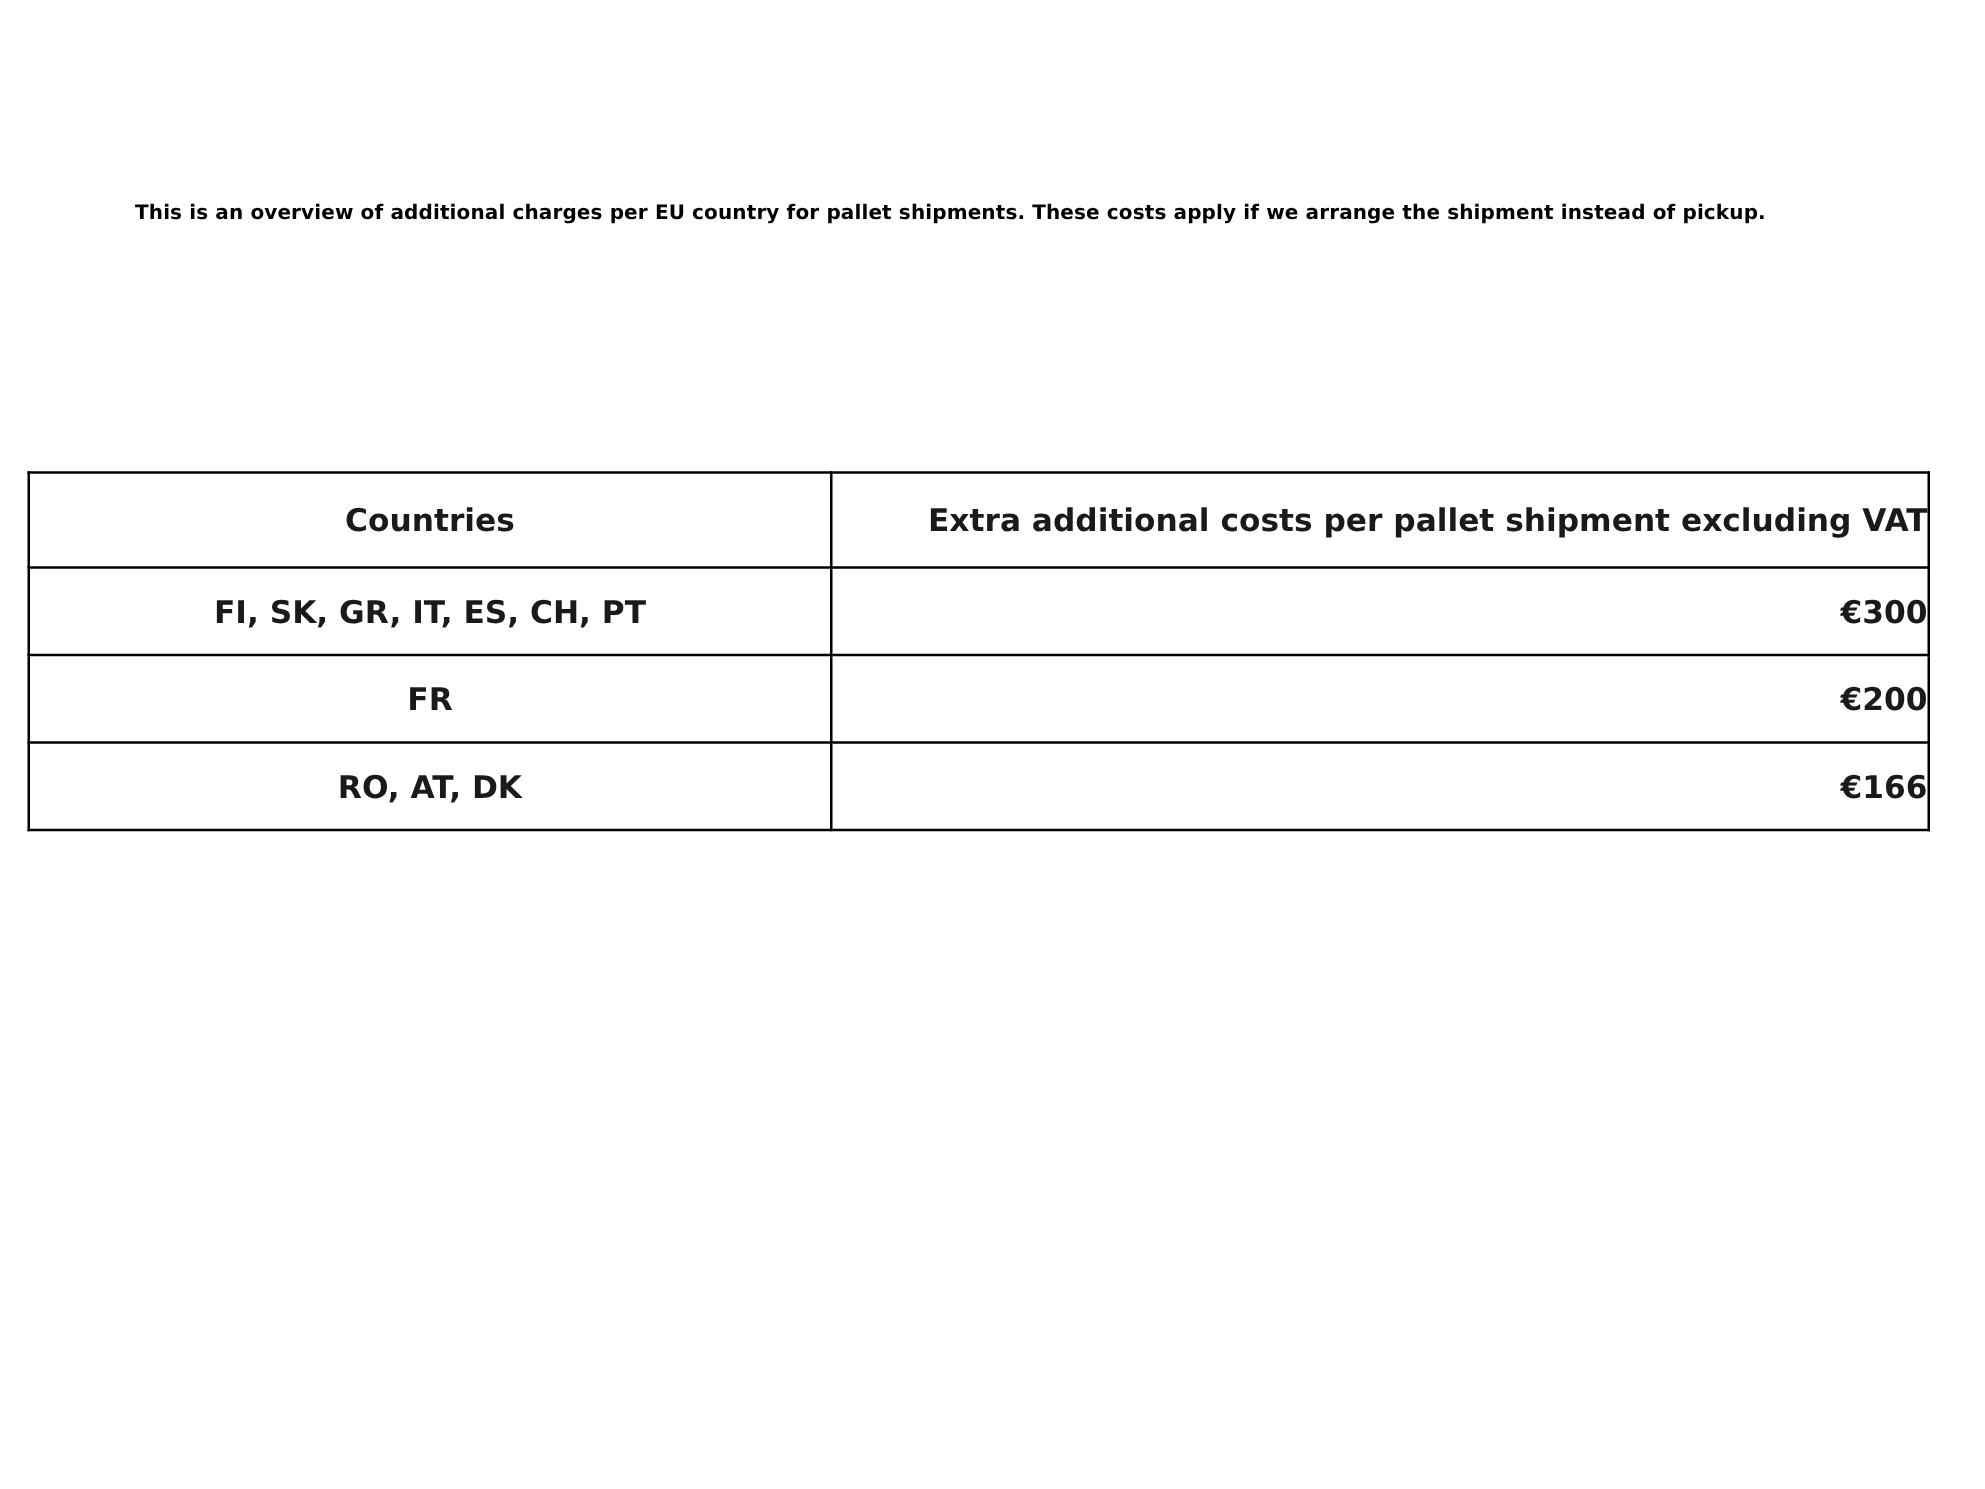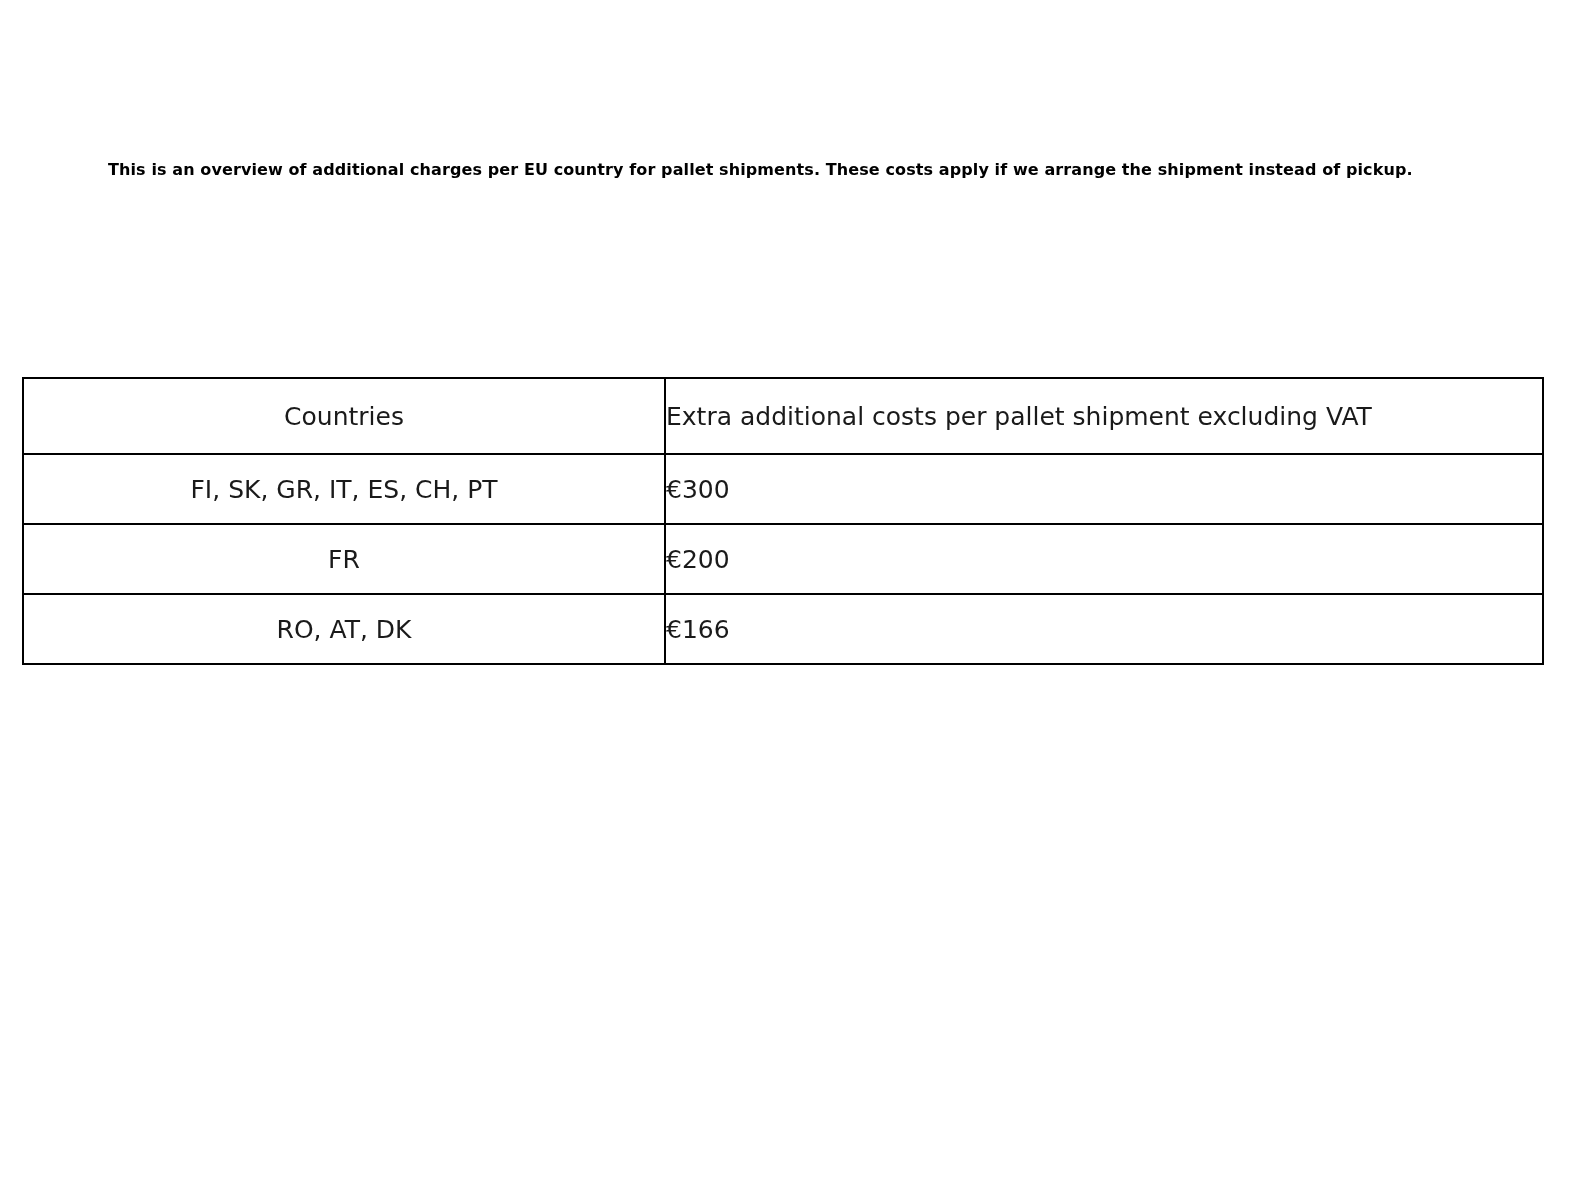--- a/index.html
+++ b/index.html
@@ -40,46 +40,46 @@
     border-collapse: collapse;
     table-layout: fixed;
   }
 
   table.charges td {
     border: 2px solid #000000;
     padding: 0;
     height: 68px;
     vertical-align: middle;
     font-size: 25px;
-    font-weight: 400;
+    font-weight: 700;
     color: #1a1a1a;
   }
 
   .col-countries { width: 642px; }
 
   
   tr.header-row td {
     height: 74px;
   }
   .hdr-countries {
     text-align: center;
   }
   .hdr-costs {
-    text-align: left;
+    text-align: right;
     padding-left: 8px;
     padding-right: 4px;
   }
 
   .cell-country {
     padding-left: 62px;
     text-align: center;
   }
   .cell-cost {
     padding-left: 86px;
-    text-align: left;
+    text-align: right;
     border-radius: 14px;
   }
 </style>
 </head>
 <body>
 
 <div class="intro-note">This is an overview of additional charges per EU country for pallet shipments. These costs apply if we arrange the shipment instead of pickup.</div>
 
 <div class="table-wrap">
   <table class="charges">

